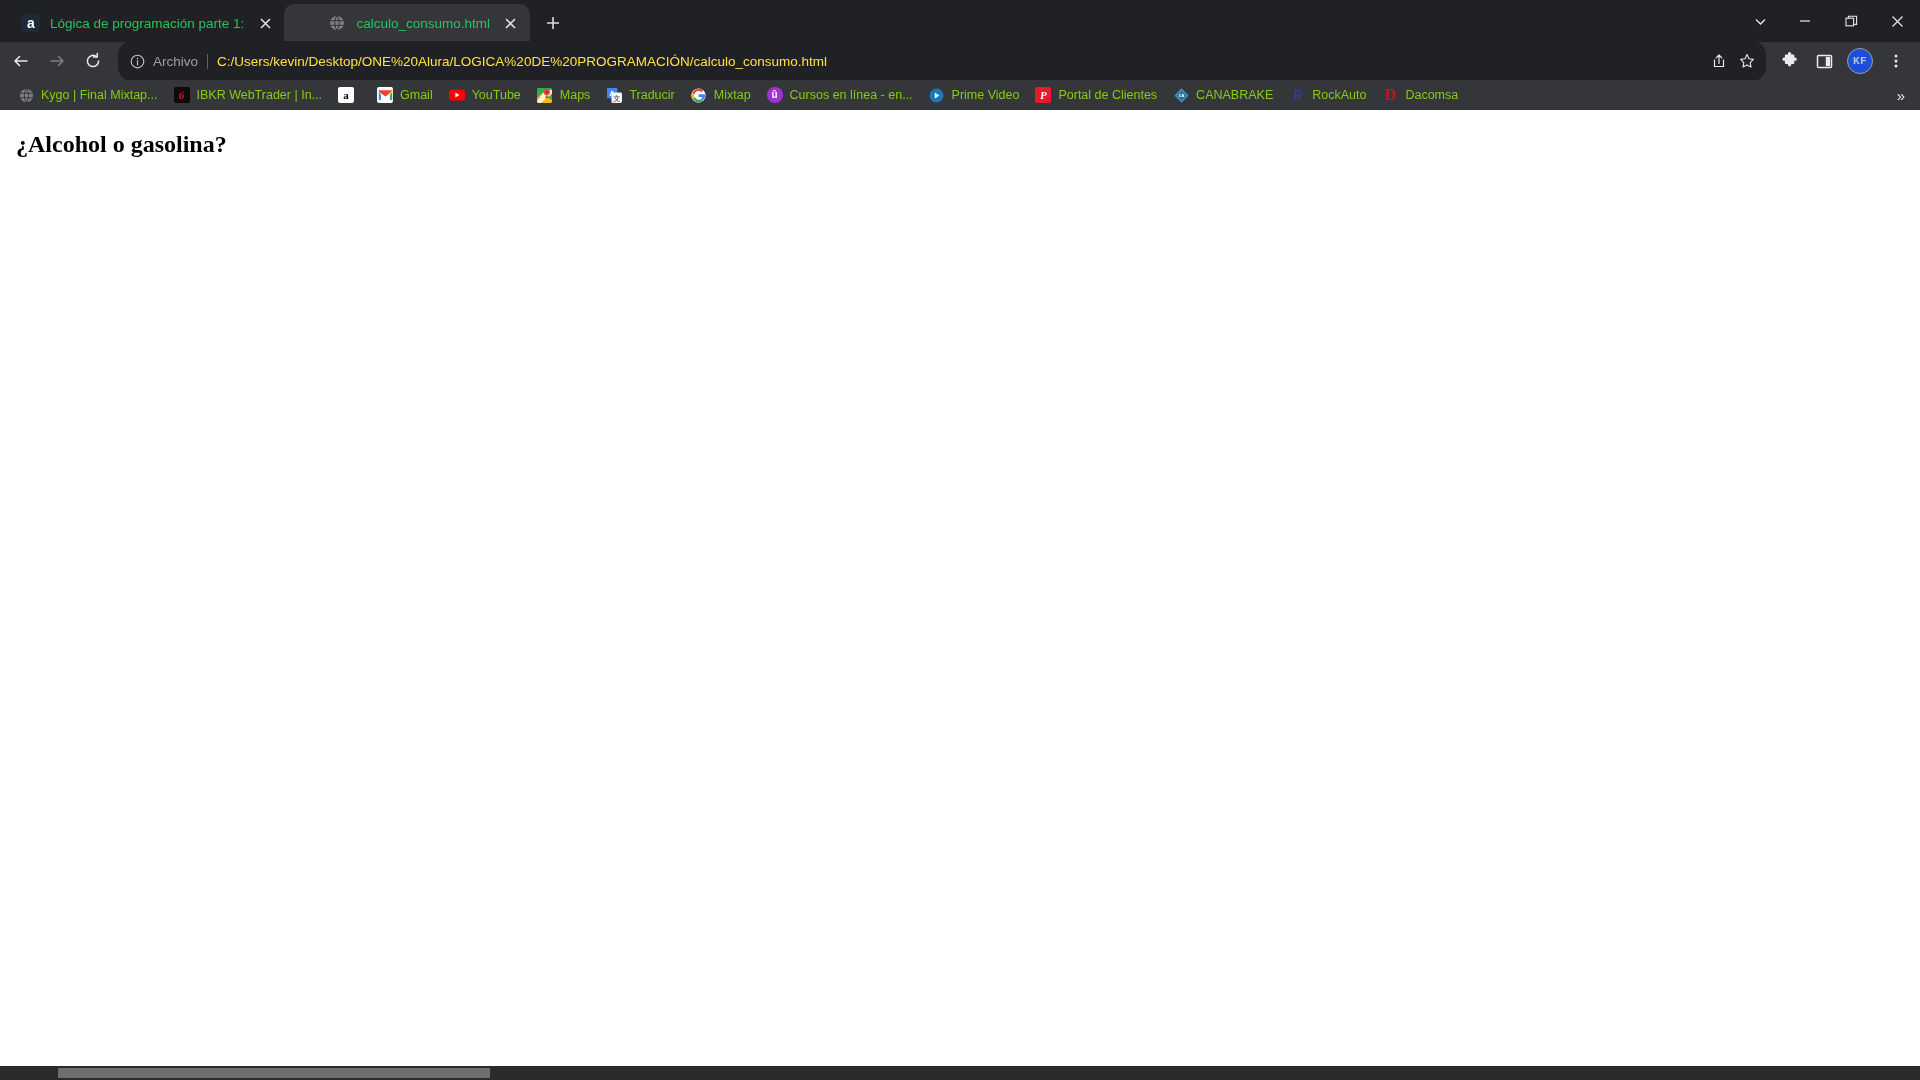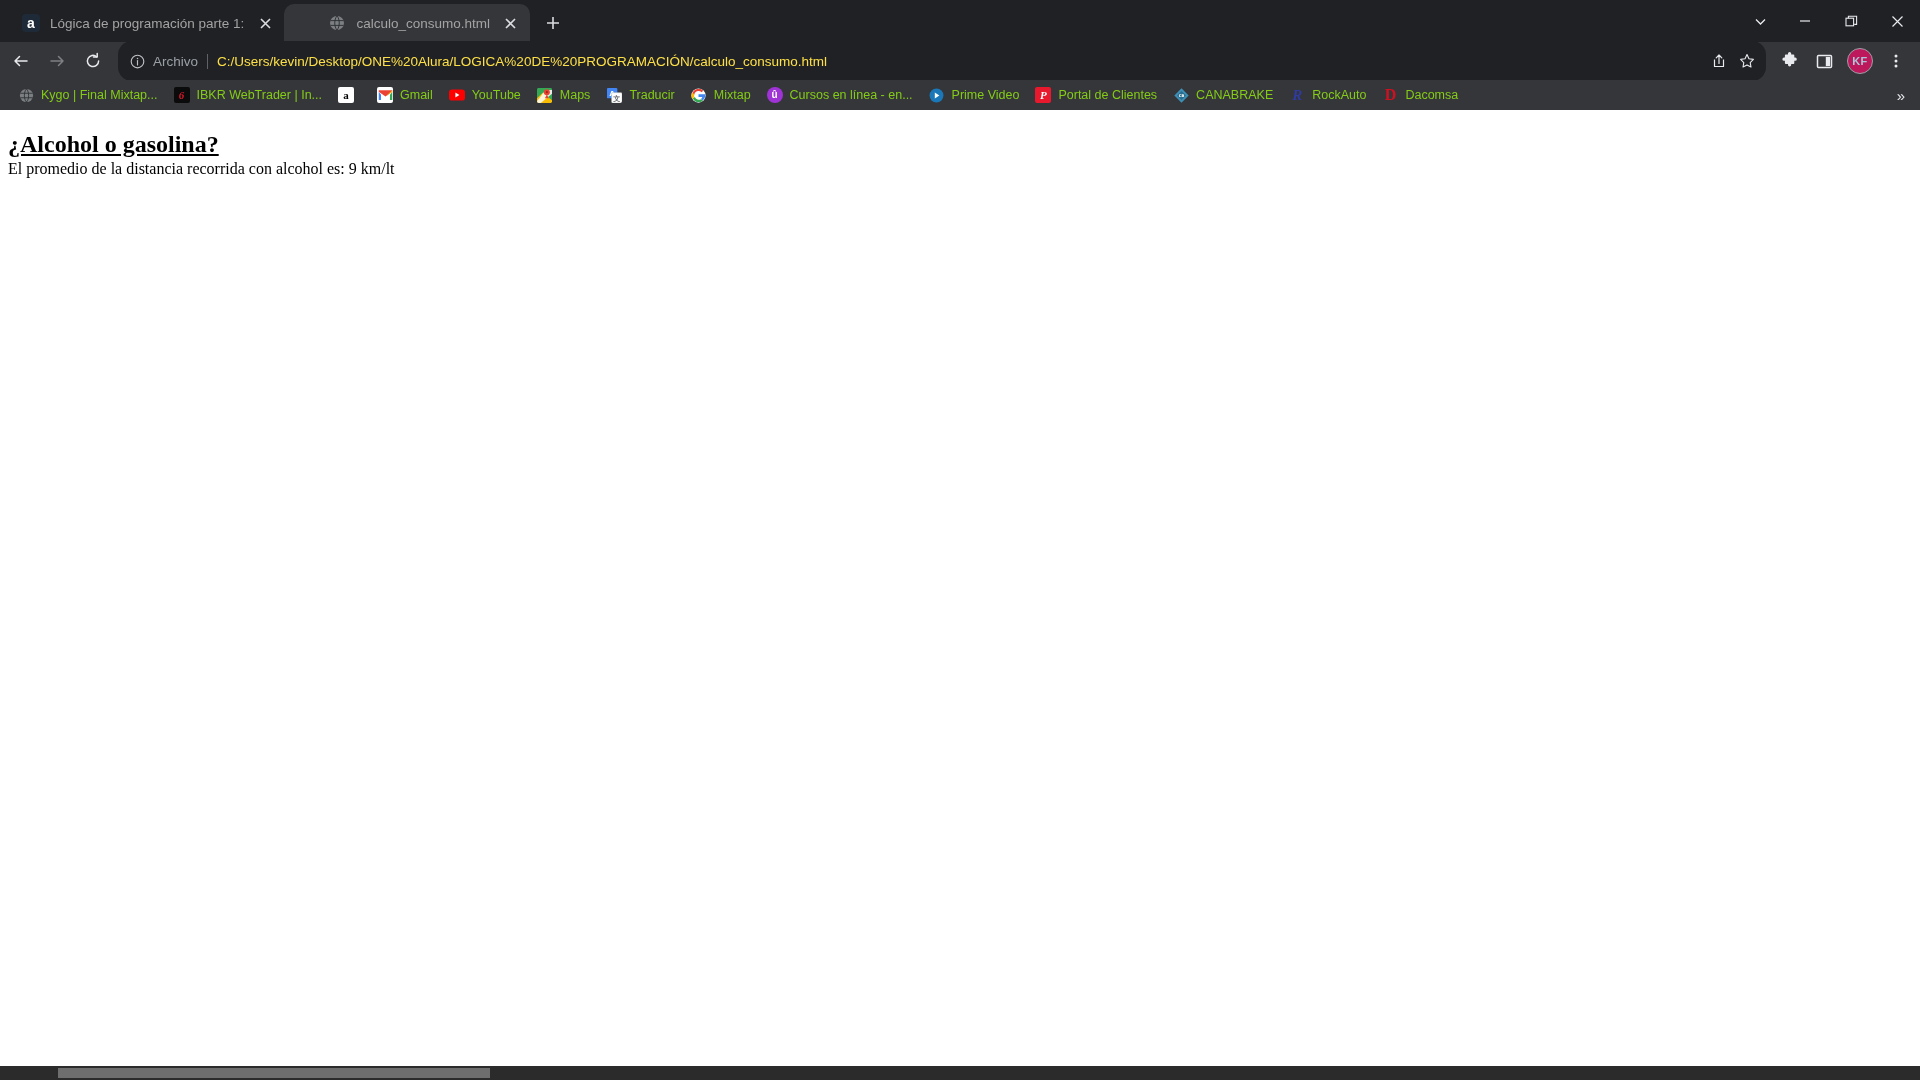--- a/index.html
+++ b/index.html
@@ -53,21 +53,21 @@
     color: #ffffff;
     font-size: 14px;
     font-weight: 700;
     line-height: 18px;
     text-align: center;
     width: 18px; height: 18px;
     border-radius: 3px;
   }
   .tab-title {
     font-size: 13.5px;
-    color: #a3a3a3;
+    color: #22c55e;
     white-space: nowrap;
     overflow: hidden;
     text-overflow: clip;
     flex: 1 1 auto;
     text-align: right;
   }
   .tab-close {
     width: 22px; height: 22px;
     flex: 0 0 22px;
     display: flex; align-items: center; justify-content: center;
@@ -164,29 +164,30 @@
   }
   .tb-icon {
     width: 32px; height: 30px;
     display: flex; align-items: center; justify-content: center;
     color: #e8eaed;
     flex: 0 0 auto;
   }
   .avatar {
     width: 26px; height: 26px;
     border-radius: 50%;
-    background: #be185d;
+    background: #1d4ed8;
     border: 1.5px solid #9aa0a6;
     display: flex; align-items: center; justify-content: center;
     font-size: 11px;
     font-weight: 700;
     color: #a8c7d8;
     margin: 12px 5px;
     flex: 0 0 26px;
     letter-spacing: 0.3px;
+    font-family: Liberation Mono, monospace;
   }
 
   
   .bookmarks {
     height: 30px;
     flex: 0 0 30px;
     background: #35363a;
     display: flex;
     align-items: center;
     padding: 0 4px 0 10px;
@@ -248,23 +249,22 @@
     overflow: hidden;
   }
   .page {
     padding: 8px;
     font-family: "Liberation Serif", "DejaVu Serif", serif;
     color: #000000;
   }
   .page h1 {
     font-size: 24px;
     font-weight: 700;
-    margin: 13px 0 0 0;
+    margin: 13px 0 0 8px;
     line-height: 1.1;
-    text-decoration: underline;
   }
   .page p {
     font-size: 16px;
     margin: 20px 0 0 0;
     line-height: 1.22;
   }
 
   
   .hscroll {
     position: absolute;
@@ -550,21 +550,20 @@
       </span>
       <span class="bm-label">Dacomsa</span>
     </div>
 
     <div class="bm-overflow">»</div>
   </div>
 
   <div class="viewport">
     <div class="page">
       <h1>¿Alcohol o gasolina?</h1>
-      <p style="margin-top:2px">El promedio de la distancia recorrida con alcohol es: 9 km/lt</p>
     </div>
 
     <div class="hscroll">
       <div class="hscroll-track-left"></div>
       <div class="hscroll-thumb" style="width:432px;margin-left:44px"></div>
       <div class="hscroll-rest"></div>
     </div>
   </div>
 
 </div>

